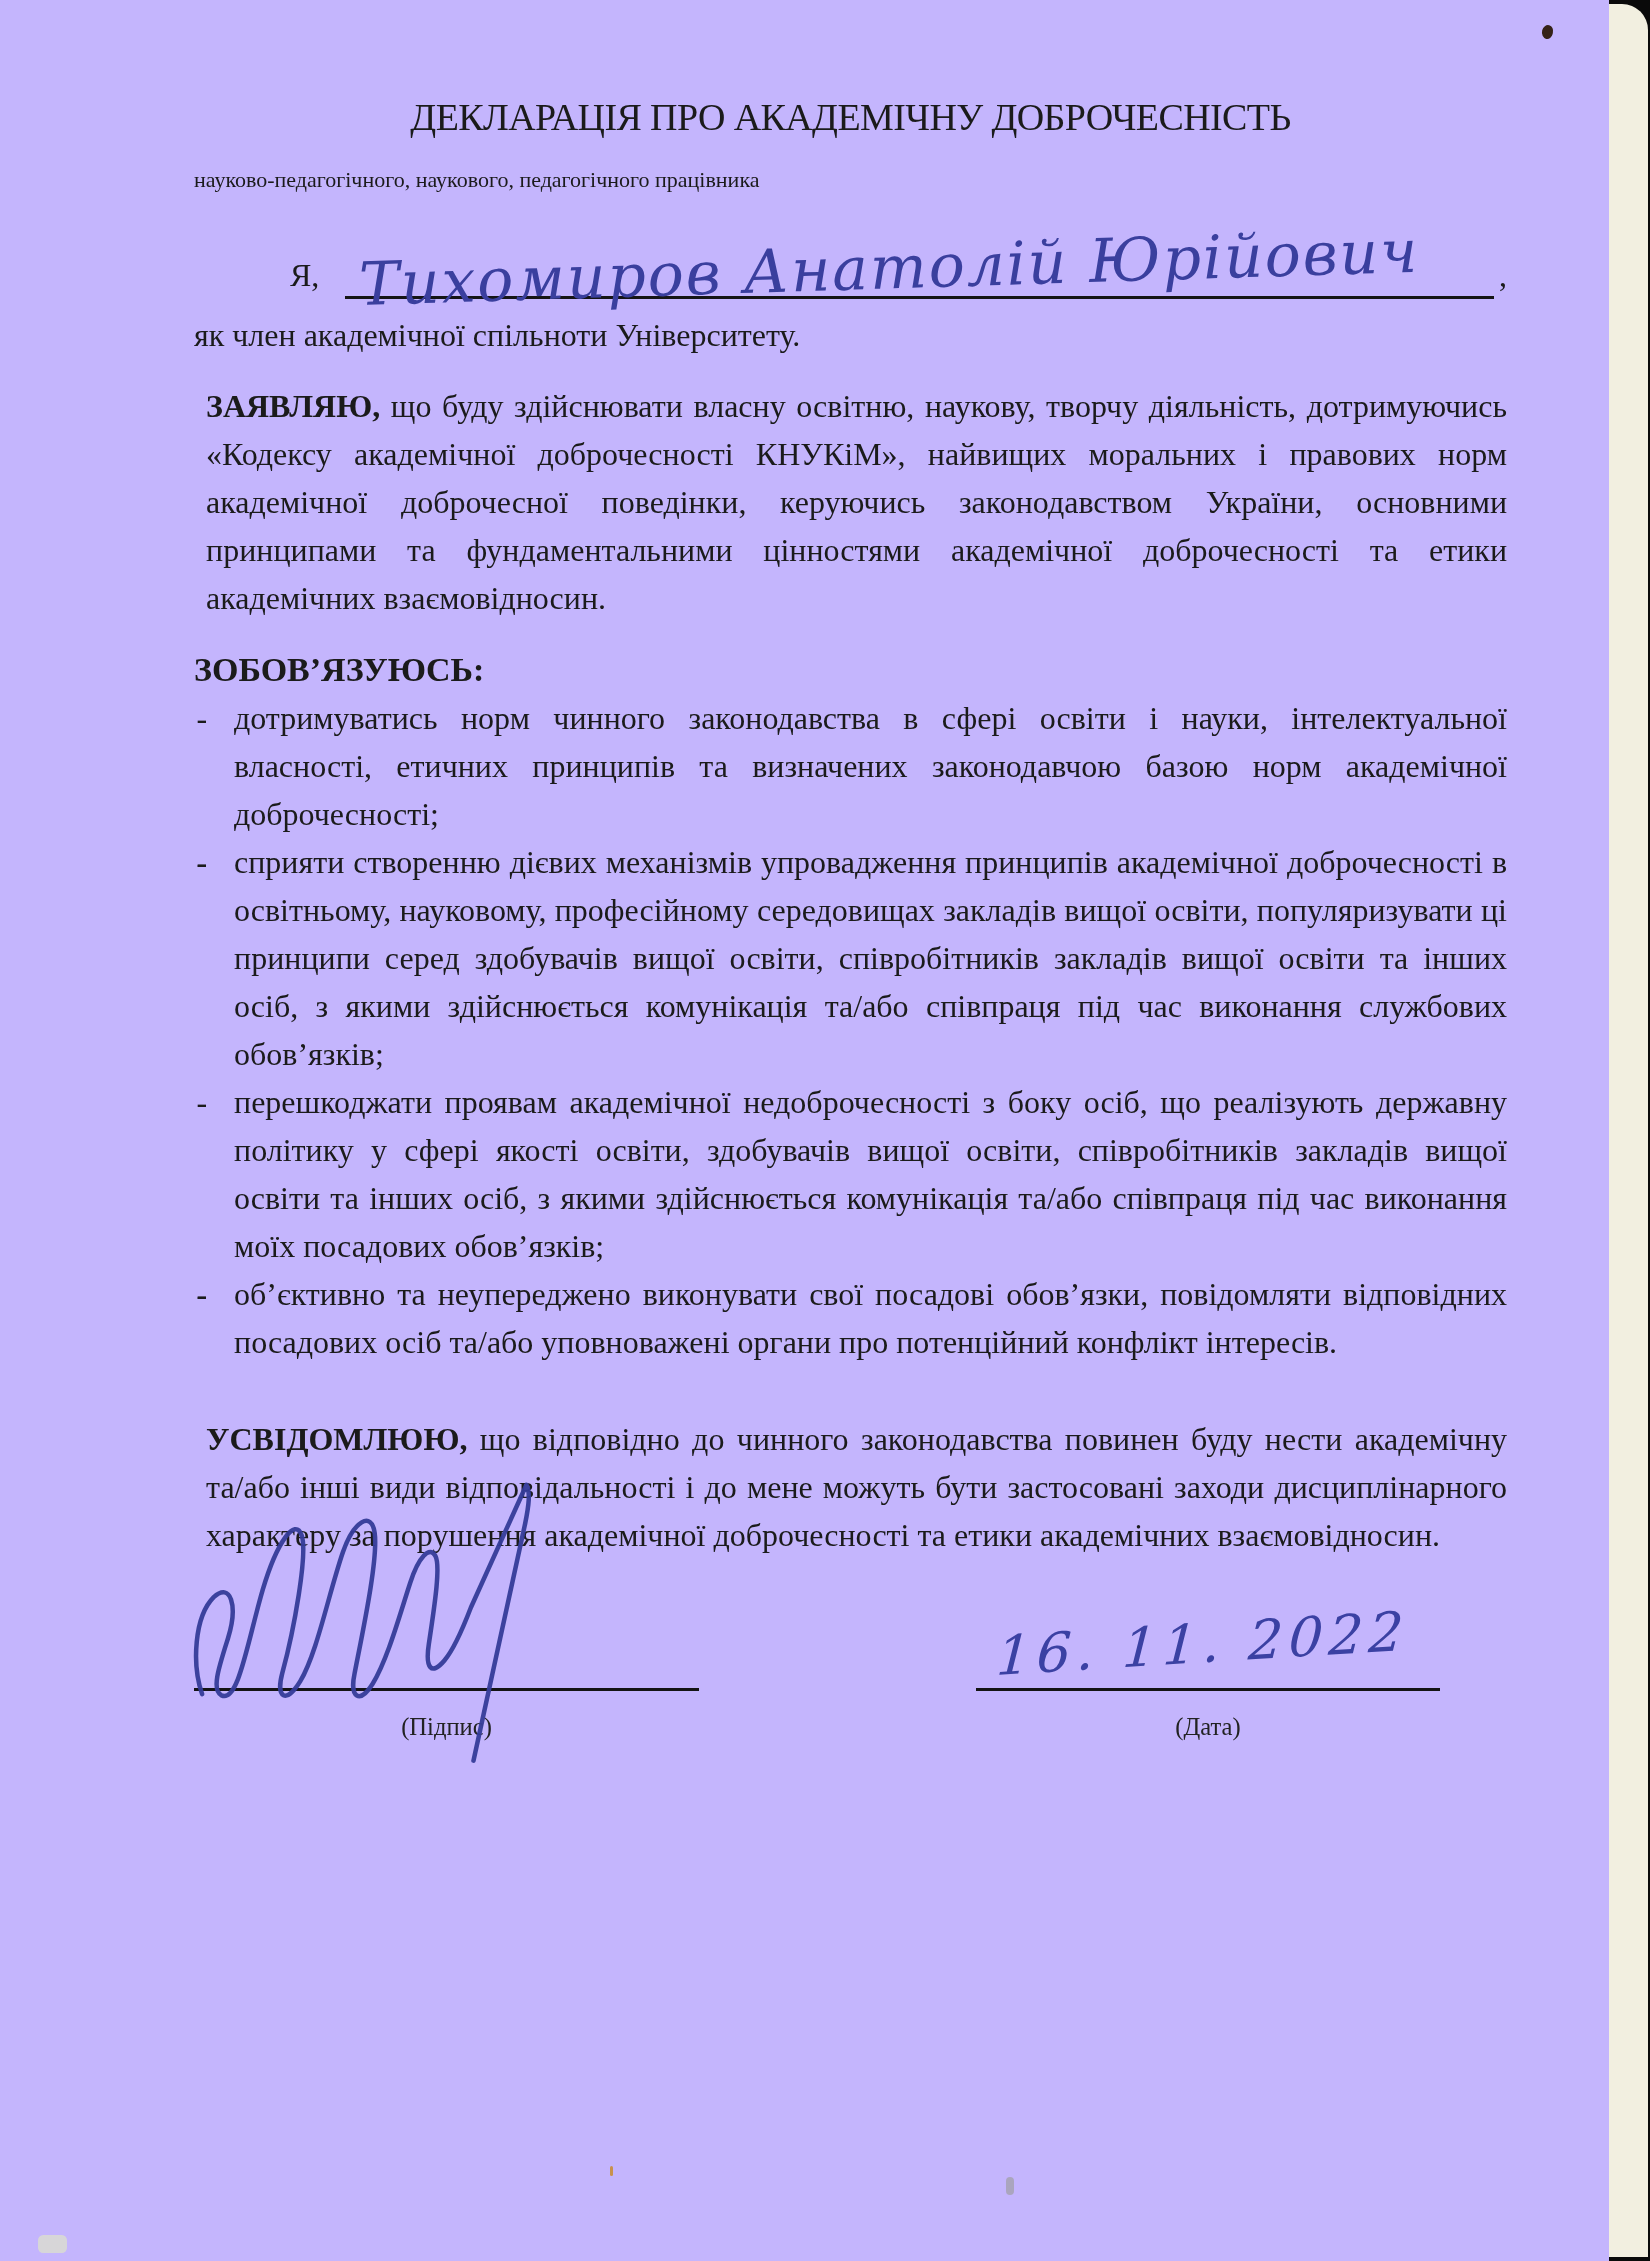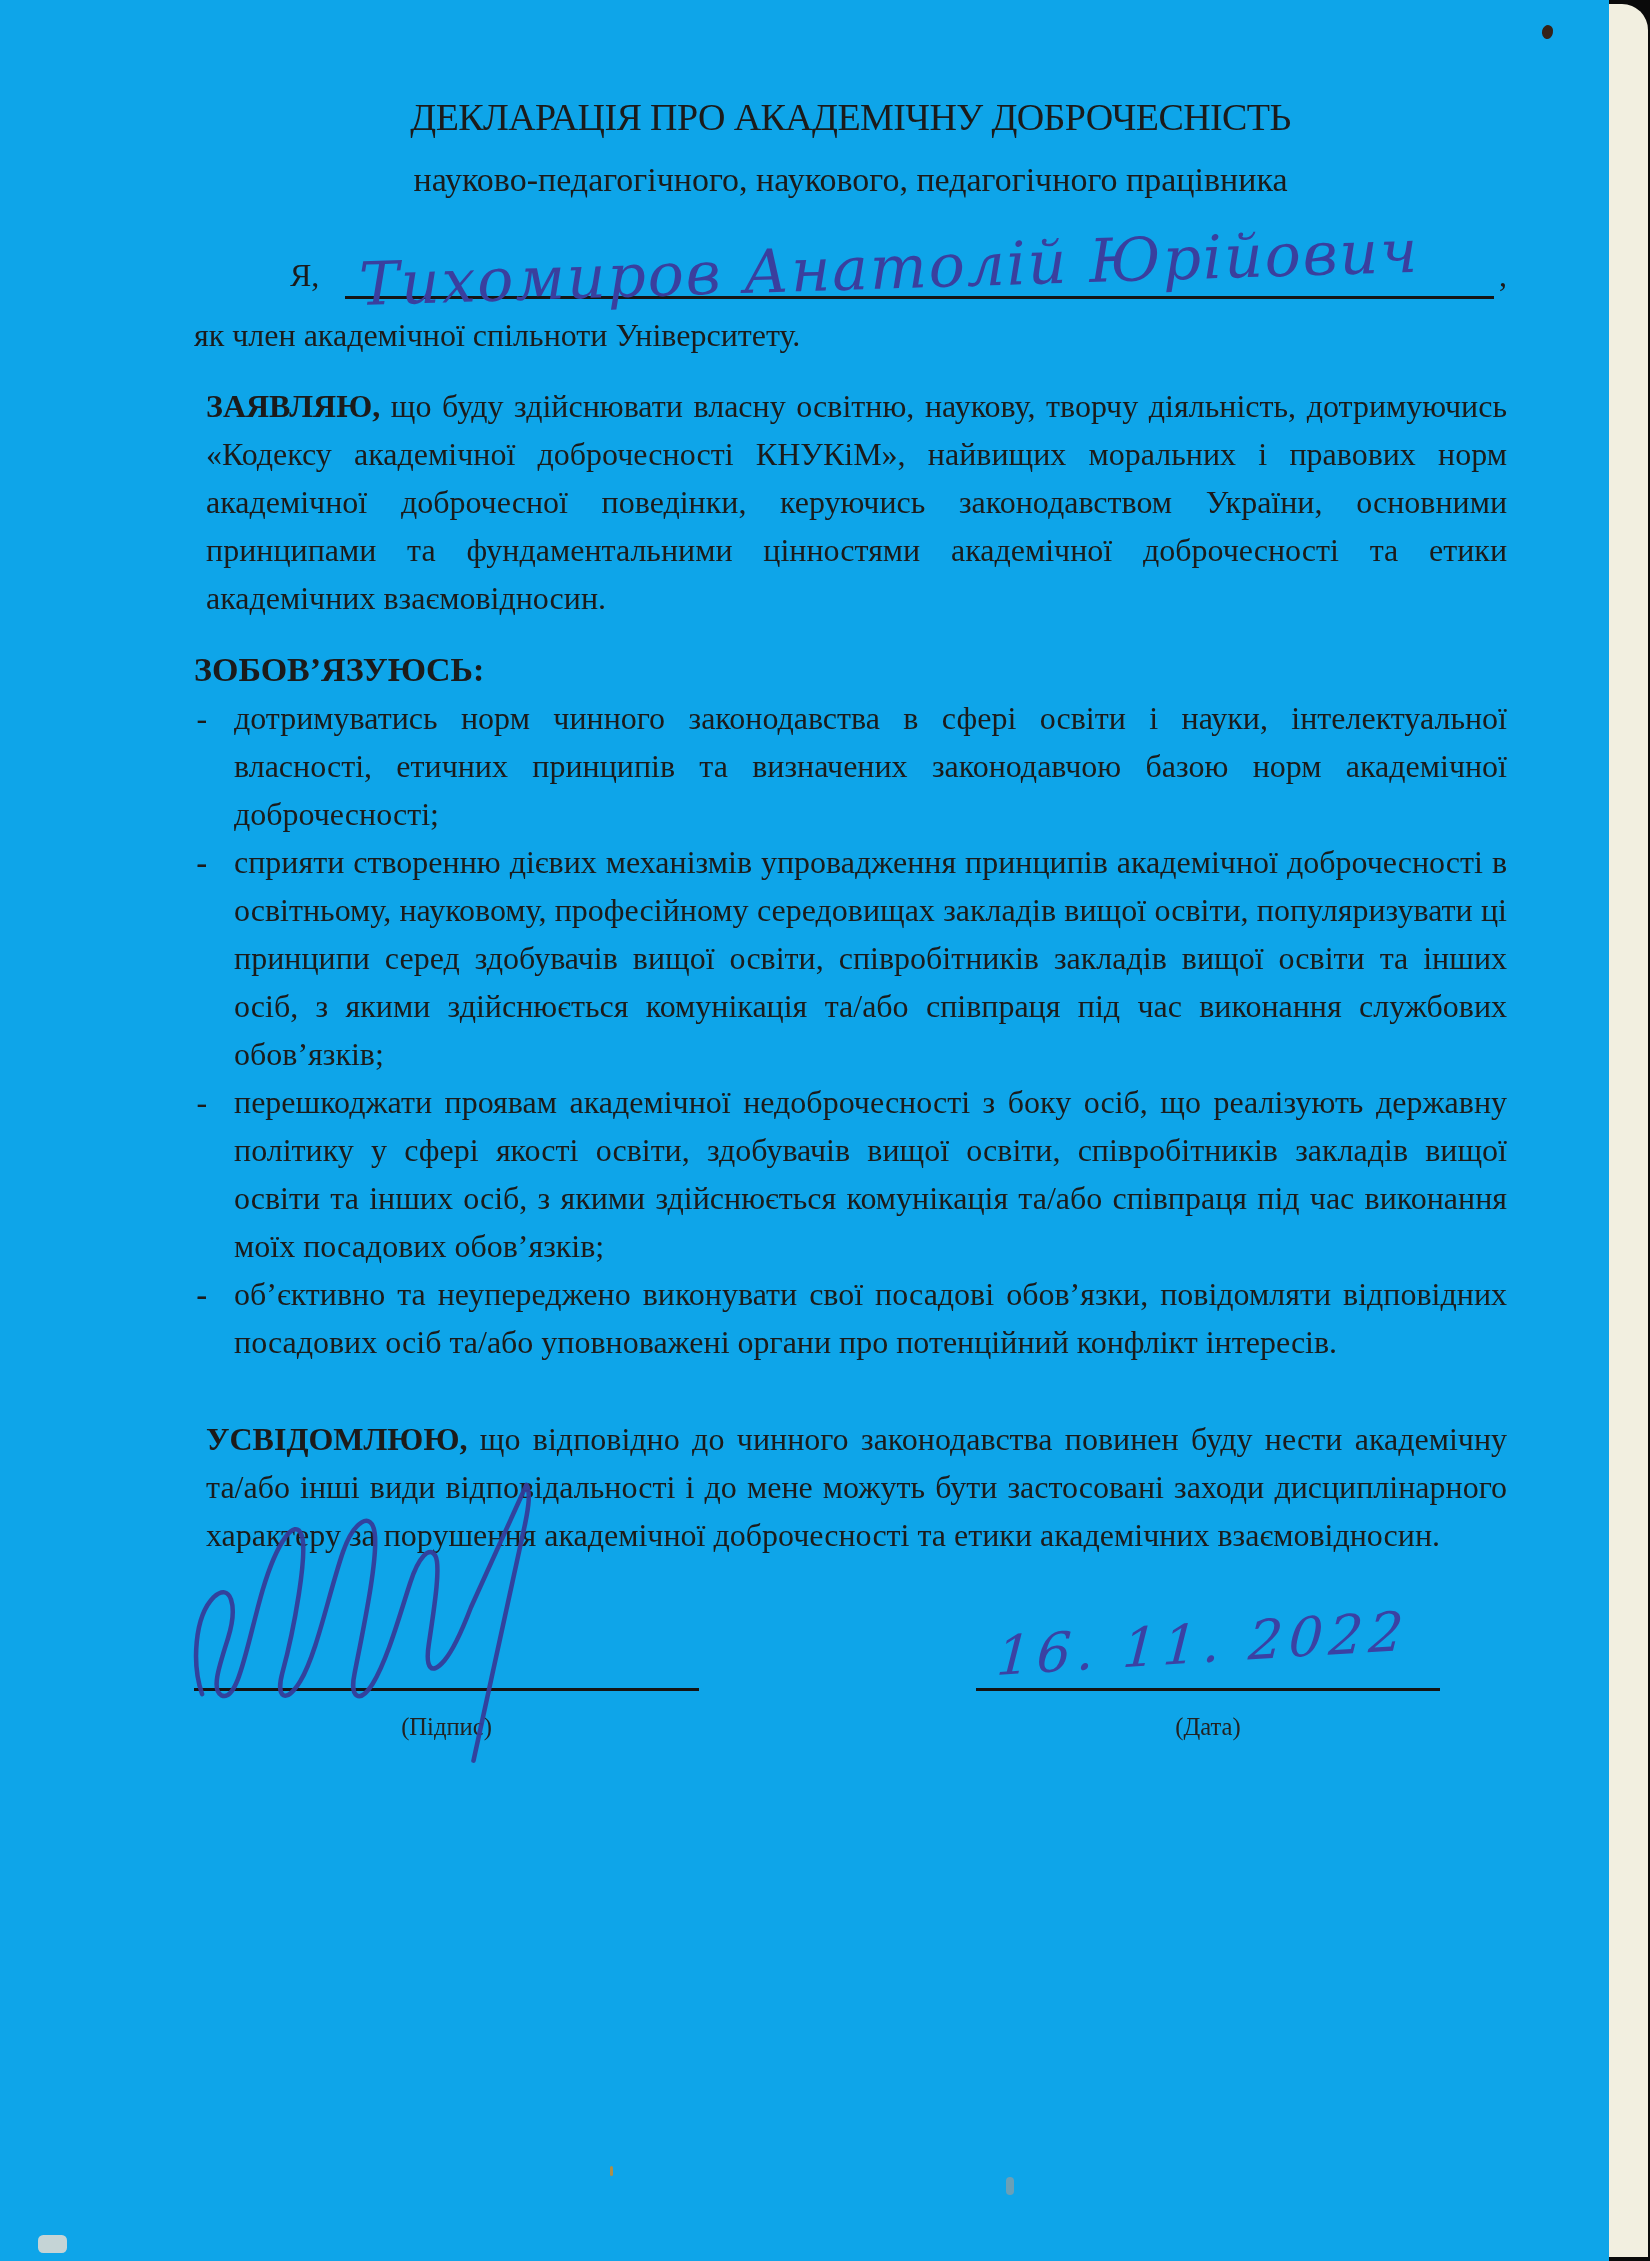--- a/index.html
+++ b/index.html
@@ -12,39 +12,38 @@
   }
   .sheet-edge {
     position:absolute; top:3.9px; right:3.2px;
     width:41px; height:2253px;
     background:#f2efe0;
     border-top-right-radius:26px;
   }
   .page {
     position:absolute; left:0; top:0;
     width:1609px; height:2261px;
-    background:#0ea5e9;
+    background:#c4b5fd;
   }
   .content {
     position:absolute; left:194px; top:0;
     width:1313px;
     color:#1b1b1b;
     font-size:32px; line-height:48px;
   }
   .doc-title {
     margin-top:97px;
     text-align:center;
     font-size:38px; line-height:40px;
     font-weight:normal;
     white-space:nowrap;
     letter-spacing:-0.6px;
   }
   .doc-subtitle {
-    text-align:center;
-    font-size:34px; line-height:36px;
+    font-size:22px; line-height:36px;
     margin-top:6.5px;
     white-space:nowrap;
   }
   .name-row {
     display:flex; align-items:flex-end;
     margin-top:36px; height:65px;
     position:relative;
   }
   .pronoun { margin-left:96px; flex:0 0 auto; }
   .name-line {

